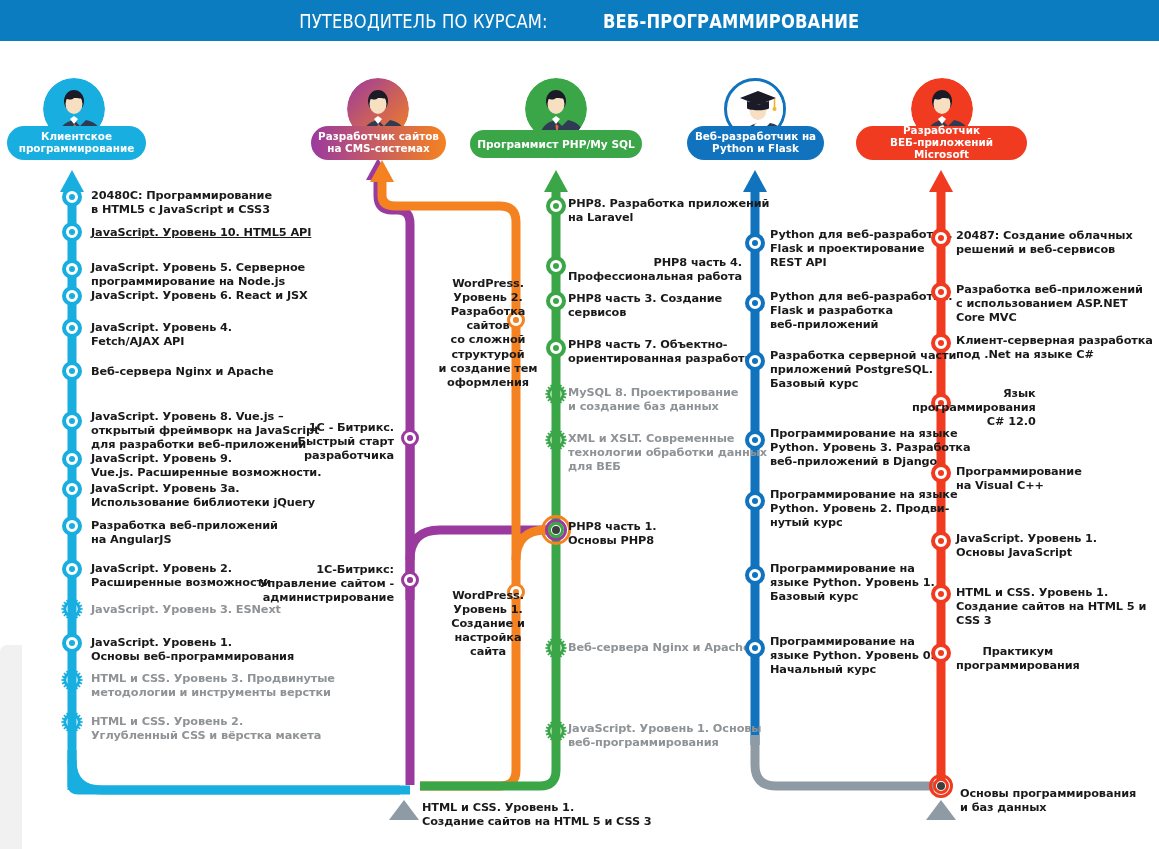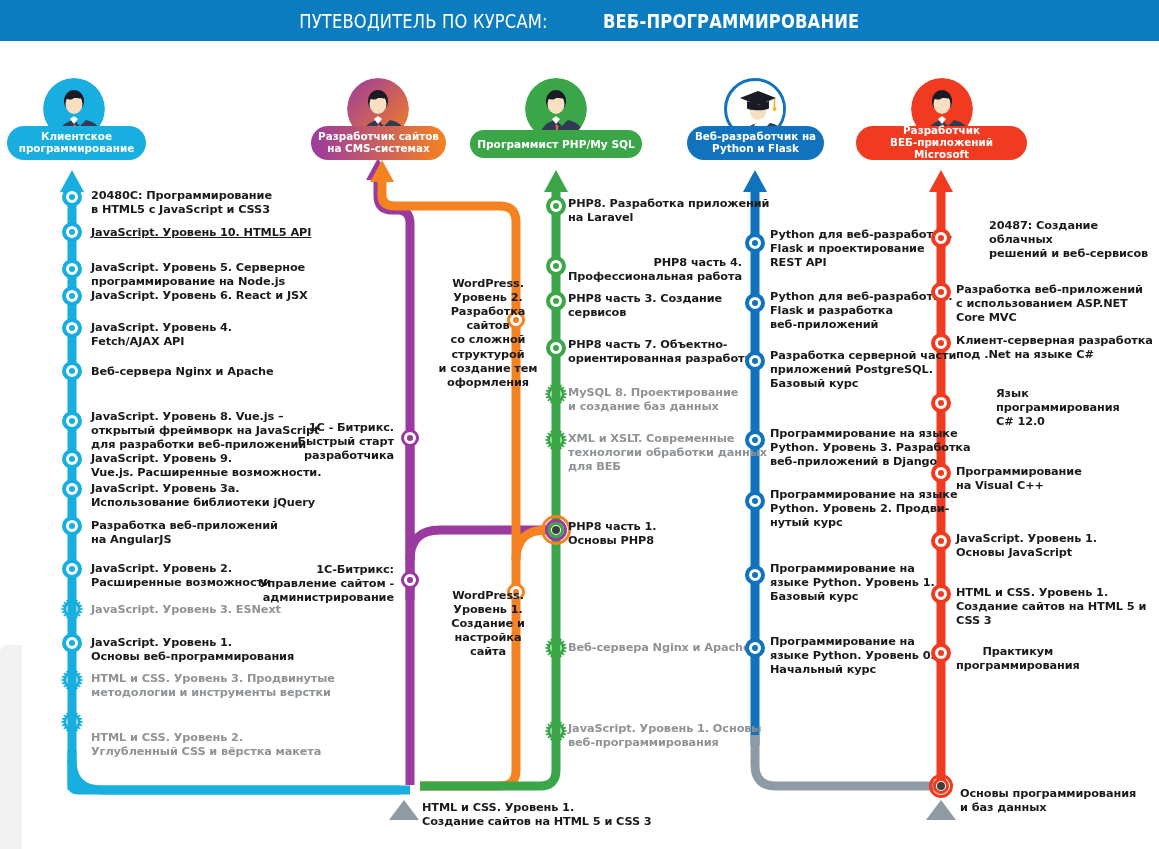--- a/index.html
+++ b/index.html
@@ -278,21 +278,21 @@
       <line x1="4.8" y1="12" x2="1.4000000000000004" y2="12.000000000000002" stroke="#19aee0" stroke-width="1.7"></line>
       <line x1="5.234213130341459" y1="9.537454968055187" x2="2.039258219669371" y2="8.374586480747912" stroke="#19aee0" stroke-width="1.7"></line>
       <line x1="6.484480009543359" y1="7.371929210256917" x2="3.8799289029388326" y2="5.186451337322684" stroke="#19aee0" stroke-width="1.7"></line>
       <line x1="8.399999999999997" y1="5.764617092752044" x2="6.699999999999996" y2="2.820130719884954" stroke="#19aee0" stroke-width="1.7"></line>
       <line x1="10.749733120798101" y1="4.909384178312102" x2="10.159329316730538" y2="1.561037818070595" stroke="#19aee0" stroke-width="1.7"></line>
       <line x1="13.250266879201895" y1="4.909384178312101" x2="13.840670683269458" y2="1.5610378180705933" stroke="#19aee0" stroke-width="1.7"></line>
       <line x1="15.600000000000001" y1="5.764617092752042" x2="17.3" y2="2.8201307198849506" stroke="#19aee0" stroke-width="1.7"></line>
       <line x1="17.51551999045664" y1="7.371929210256915" x2="20.120071097061164" y2="5.186451337322681" stroke="#19aee0" stroke-width="1.7"></line>
       <line x1="18.76578686965854" y1="9.537454968055187" x2="21.96074178033063" y2="8.374586480747913" stroke="#19aee0" stroke-width="1.7"></line>
     </svg>
-    <div class="lbl dim" style="left: 91px; top: 715px; margin-top: 16px;">HTML и CSS. Уровень 2.
+    <div class="lbl dim" style="left: 91px; top: 715px;">HTML и CSS. Уровень 2.
 Углубленный CSS и вёрстка макета</div>
     <div class="node" style="left: 401px; top: 429px; width: 18px; height: 18px; background: rgb(255, 255, 255); border: 3.78px solid rgb(155, 58, 158);"></div>
     <div class="node" style="left: 407.3px; top: 435.3px; width: 5.4px; height: 5.4px; background: rgb(155, 58, 158);"></div>
     <div class="lbl rgt" style="left: 164px; top: 421px; width: 230px;">1С - Битрикс.
 Быстрый старт
 разработчика</div>
     <div class="node" style="left: 401px; top: 571px; width: 18px; height: 18px; background: rgb(255, 255, 255); border: 3.78px solid rgb(155, 58, 158);"></div>
     <div class="node" style="left: 407.3px; top: 577.3px; width: 5.4px; height: 5.4px; background: rgb(155, 58, 158);"></div>
     <div class="lbl rgt" style="left: 164px; top: 563px; width: 230px;">1С-Битрикс:
 Управление сайтом -
@@ -462,33 +462,33 @@
     <div class="lbl" style="left: 770px; top: 562px;">Программирование на
 языке Python. Уровень 1.
 Базовый курс</div>
     <div class="node" style="left: 745px; top: 638px; width: 20px; height: 20px; background: rgb(255, 255, 255); border: 4.2px solid rgb(17, 115, 189);"></div>
     <div class="node" style="left: 752px; top: 645px; width: 6px; height: 6px; background: rgb(17, 115, 189);"></div>
     <div class="lbl" style="left: 770px; top: 635px;">Программирование на
 языке Python. Уровень 0.
 Начальный курс</div>
     <div class="node" style="left: 931px; top: 228px; width: 20px; height: 20px; background: rgb(255, 255, 255); border: 4.2px solid rgb(240, 59, 32);"></div>
     <div class="node" style="left: 938px; top: 235px; width: 6px; height: 6px; background: rgb(240, 59, 32);"></div>
-    <div class="lbl" style="left: 956px; top: 219px; margin-left: 33px;">20487: Создание облачных
+    <div class="lbl" style="left: 956px; top: 229px;">20487: Создание облачных
 решений и веб-сервисов</div>
     <div class="node" style="left: 931px; top: 282px; width: 20px; height: 20px; background: rgb(255, 255, 255); border: 4.2px solid rgb(240, 59, 32);"></div>
     <div class="node" style="left: 938px; top: 289px; width: 6px; height: 6px; background: rgb(240, 59, 32);"></div>
     <div class="lbl" style="left: 956px; top: 283px;">Разработка веб-приложений
 с использованием ASP.NET Core MVC</div>
     <div class="node" style="left: 931px; top: 333px; width: 20px; height: 20px; background: rgb(255, 255, 255); border: 4.2px solid rgb(240, 59, 32);"></div>
     <div class="node" style="left: 938px; top: 340px; width: 6px; height: 6px; background: rgb(240, 59, 32);"></div>
     <div class="lbl" style="left: 956px; top: 334px;">Клиент-серверная разработка
 под .Net на языке C#</div>
     <div class="node" style="left: 931px; top: 393px; width: 20px; height: 20px; background: rgb(255, 255, 255); border: 4.2px solid rgb(240, 59, 32);"></div>
     <div class="node" style="left: 938px; top: 400px; width: 6px; height: 6px; background: rgb(240, 59, 32);"></div>
-    <div class="lbl" style="left: 996px; top: 387px;">Язык
+    <div class="lbl" style="left: 912px; top: 387px; text-align: right;">Язык
 программирования
 C# 12.0</div>
     <div class="node" style="left: 931px; top: 463px; width: 20px; height: 20px; background: rgb(255, 255, 255); border: 4.2px solid rgb(240, 59, 32);"></div>
     <div class="node" style="left: 938px; top: 470px; width: 6px; height: 6px; background: rgb(240, 59, 32);"></div>
     <div class="lbl" style="left: 956px; top: 465px;">Программирование
 на Visual C++</div>
     <div class="node" style="left: 931px; top: 531px; width: 20px; height: 20px; background: rgb(255, 255, 255); border: 4.2px solid rgb(240, 59, 32);"></div>
     <div class="node" style="left: 938px; top: 538px; width: 6px; height: 6px; background: rgb(240, 59, 32);"></div>
     <div class="lbl" style="left: 956px; top: 532px;">JavaScript. Уровень 1.
 Основы JavaScript</div>

